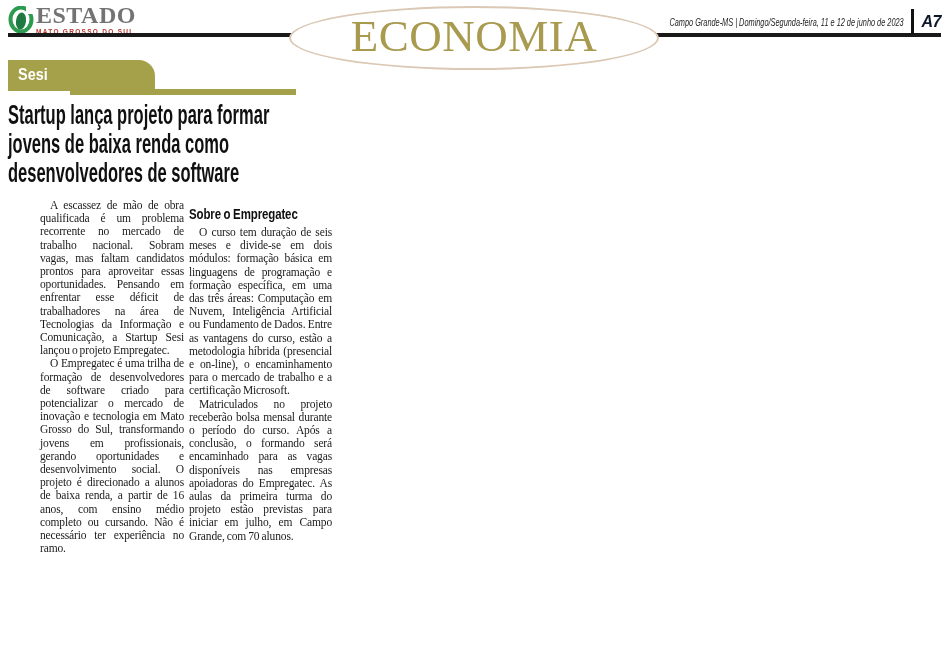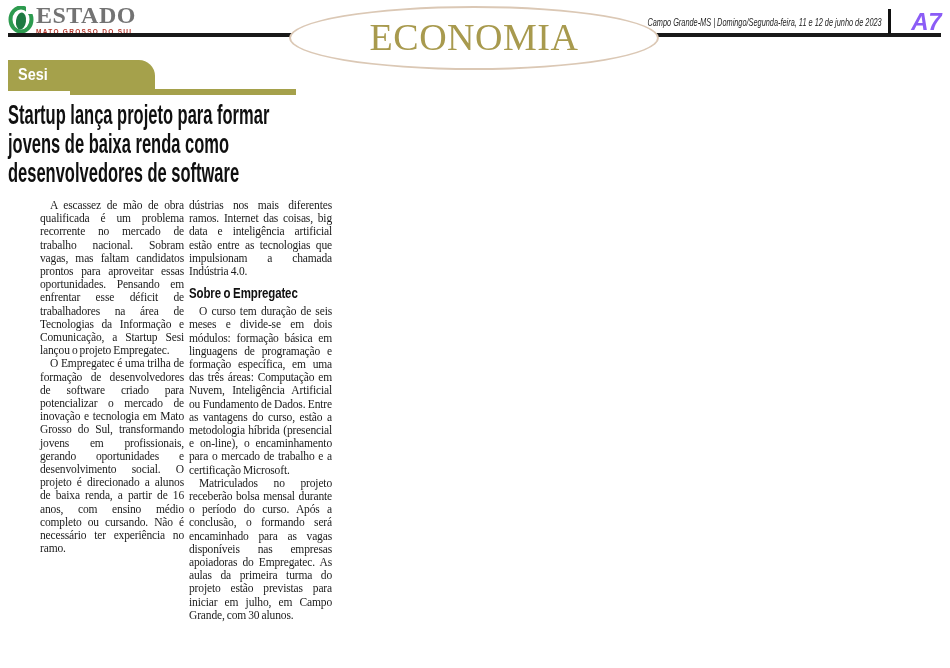--- a/index.html
+++ b/index.html
@@ -29,37 +29,37 @@
   .header-rule {
     position: absolute; left: 8px; top: 33px; width: 933px; height: 4px;
     background: #191919; z-index: 1;
   }
   .section-ellipse {
     position: absolute; left: 289px; top: 6px; width: 370px; height: 64px;
     background: #ffffff; border: 2px solid #dbc8b5; border-radius: 50%;
     display: flex; align-items: center; justify-content: center; z-index: 2;
   }
   .section-title {
-    font-family: "Liberation Serif", serif; font-size: 38px; line-height: 1;
+    font-family: "Liberation Serif", serif; font-size: 45px; line-height: 1;
     color: #a89a4e; letter-spacing: 0.5px; padding-bottom: 3px;
   }
   .header-right {
     position: absolute; right: 9px; top: 9px; height: 25px;
     display: flex; align-items: stretch; z-index: 1; font-style: italic;
   }
   .dateline-wrap { position: relative; width: 230px; height: 25px; }
   .dateline {
     position: absolute; right: 0; top: 7px; white-space: nowrap;
     font-family: "Liberation Sans", sans-serif; font-size: 10.5px; color: #1e1e1e;
     transform: scaleX(0.70); transform-origin: right top;
   }
   .pageno-divider { width: 3px; background: #111111; margin-left: 7px; }
   .pageno {
     font-family: "Liberation Sans", sans-serif; font-weight: bold;
-    font-size: 24px; line-height: 25px; color: #8b5cf6; margin-left: 20px; letter-spacing: -0.5px;
+    font-size: 16px; line-height: 25px; color: #0f172a; margin-left: 8px; letter-spacing: -0.5px;
   }
 
   
   .kicker-tab {
     position: absolute; left: 8px; top: 60px; width: 147px; height: 31px;
     background: #a5a14b; border-top-right-radius: 16px; z-index: 3;
   }
   .kicker-label {
     position: absolute; left: 10px; top: 6px; display: inline-block;
     font-family: "Liberation Sans", sans-serif; font-weight: bold;
@@ -142,21 +142,20 @@
   <h1 class="headline">Startup lança projeto para formar
 jovens de baixa renda como
 desenvolvedores de software</h1>
 
   <div class="col col1">
     <p>A escassez de mão de obra qualificada é um problema recorrente no mercado de trabalho nacional. Sobram vagas, mas faltam candidatos prontos para aproveitar essas oportunidades. Pensando em enfrentar esse déficit de trabalhadores na área de Tecnologias da Informação e Comunicação, a Startup Sesi lançou o projeto Empregatec.</p>
     <p>O Empregatec é uma trilha de formação de desenvolvedores de software criado para potencializar o mercado de inovação e tecnologia em Mato Grosso do Sul, transformando jovens em profissionais, gerando oportunidades e desenvolvimento social. O projeto é direcionado a alunos de baixa renda, a partir de 16 anos, com ensino médio completo ou cursando. Não é necessário ter experiência no ramo.</p>
   </div>
 
   <div class="col col2">
-    <p class="no-indent">dústrias nos mais diferentes ramos. Internet das coisas, big data e inteligência artificial estão entre as tecnologias que impulsionam a chamada Indústria 4.0.</p>
     <div class="subhead-wrap">
       <h2 class="subhead">Sobre o Empregatec</h2>
     </div>
     <p>O curso tem duração de seis meses e divide-se em dois módulos: formação básica em linguagens de programação e formação específica, em uma das três áreas: Computação em Nuvem, Inteligência Artificial ou Fundamento de Dados. Entre as vantagens do curso, estão a metodologia híbrida (presencial e on-line), o encaminhamento para o mercado de trabalho e a certificação Microsoft.</p>
-    <p>Matriculados no projeto receberão bolsa mensal durante o período do curso. Após a conclusão, o formando será encaminhado para as vagas disponíveis nas empresas apoiadoras do Empregatec. As aulas da primeira turma do projeto estão previstas para iniciar em julho, em Campo Grande, com 30 alunos.</p>
+    <p>Matriculados no projeto receberão bolsa mensal durante o período do curso. Após a conclusão, o formando será encaminhado para as vagas disponíveis nas empresas apoiadoras do Empregatec. As aulas da primeira turma do projeto estão previstas para iniciar em julho, em Campo Grande, com 70 alunos.</p>
   </div>
 
 </div>
 
 </body></html>

